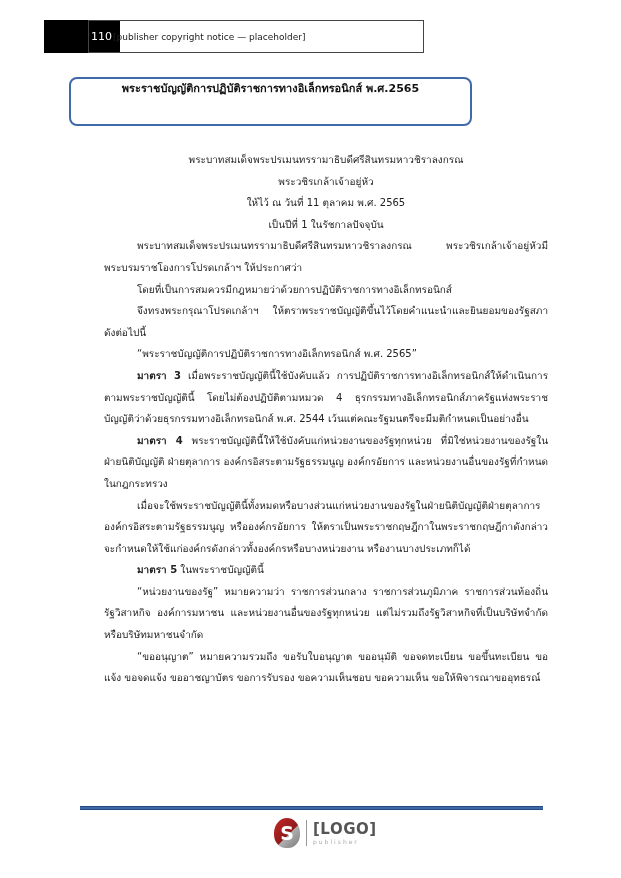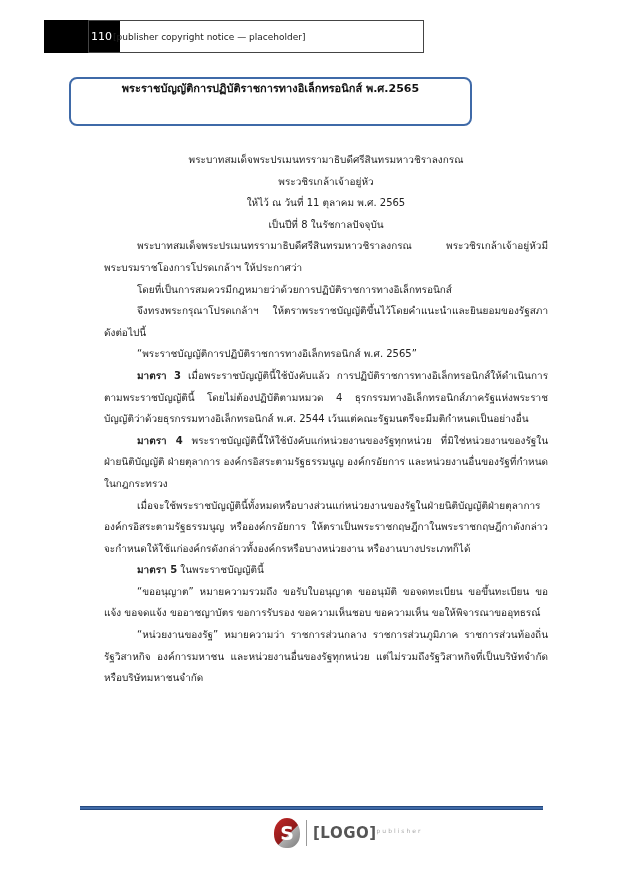--- a/index.html
+++ b/index.html
@@ -39,21 +39,21 @@
       position: absolute; left: 274px; top: 816px; height: 34px;
       display: flex; align-items: center; gap: 6px;
     }
     .logo-mark {
       width: 26px; height: 30px; border-radius: 50% 50% 45% 45%;
       background: linear-gradient(135deg, #c62828 0%, #8e1b1b 55%, #b0b0b0 56%, #7a7a7a 100%);
       color: #fff; font-weight: bold; font-size: 19px;
       display: flex; align-items: center; justify-content: center;
     }
     .logo-divider { width: 1px; height: 26px; background: #999; }
-    .logo-text { display: flex; flex-direction: row; line-height: 1; }
+    .logo-text { display: flex; flex-direction: column; line-height: 1; }
     .logo-main { font-size: 15px; font-weight: bold; color: #555; letter-spacing: 0.5px; }
     .logo-sub { font-size: 6px; color: #aaa; letter-spacing: 2px; margin-top: 2px; }
   </style>
 </head>
 <body>
 
 <div class="page-tab">
   <span>110</span>
 </div>
 <div class="header-banner">
@@ -61,21 +61,21 @@
 </div>
 
 <div class="title-box">
   <span>พระราชบัญญัติการปฏิบัติราชการทางอิเล็กทรอนิกส์ พ.ศ.2565</span>
 </div>
 
 <div class="doc">
   <div class="center">พระบาทสมเด็จพระปรเมนทรรามาธิบดีศรีสินทรมหาวชิราลงกรณ</div>
   <div class="center">พระวชิรเกล้าเจ้าอยู่หัว</div>
   <div class="center">ให้ไว้ ณ วันที่ 11 ตุลาคม พ.ศ. 2565</div>
-  <div class="center">เป็นปีที่ 8 ในรัชกาลปัจจุบัน</div>
+  <div class="center">เป็นปีที่ 1 ในรัชกาลปัจจุบัน</div>
 
   <p class="p ind">พระบาทสมเด็จพระปรเมนทรรามาธิบดีศรีสินทรมหาวชิราลงกรณ พระวชิรเกล้าเจ้าอยู่หัวมีพระบรมราชโองการโปรดเกล้าฯ ให้ประกาศว่า</p>
   <p class="p ind">โดยที่เป็นการสมควรมีกฎหมายว่าด้วยการปฏิบัติราชการทางอิเล็กทรอนิกส์</p>
   <p class="p ind">จึงทรงพระกรุณาโปรดเกล้าฯ ให้ตราพระราชบัญญัติขึ้นไว้โดยคำแนะนำและยินยอมของรัฐสภา ดังต่อไปนี้</p>
 
   <p class="p ind">
     <span>“พระราชบัญญัติการปฏิบัติราชการทางอิเล็กทรอนิกส์ พ.ศ. 2565”</span>
   </p>
   <p class="p ind">
     <span class="sec">มาตรา 3</span>
@@ -86,24 +86,24 @@
     <span>พระราชบัญญัตินี้ให้ใช้บังคับแก่หน่วยงานของรัฐทุกหน่วย ที่มิใช่หน่วยงานของรัฐในฝ่ายนิติบัญญัติ ฝ่ายตุลาการ องค์กรอิสระตามรัฐธรรมนูญ องค์กรอัยการ และหน่วยงานอื่นของรัฐที่กำหนดในกฎกระทรวง</span>
   </p>
   <p class="p ind">
     <span>เมื่อจะใช้พระราชบัญญัตินี้ทั้งหมดหรือบางส่วนแก่หน่วยงานของรัฐในฝ่ายนิติบัญญัติฝ่ายตุลาการ องค์กรอิสระตามรัฐธรรมนูญ หรือองค์กรอัยการ ให้ตราเป็นพระราชกฤษฎีกาในพระราชกฤษฎีกาดังกล่าวจะกำหนดให้ใช้แก่องค์กรดังกล่าวทั้งองค์กรหรือบางหน่วยงาน หรืองานบางประเภทก็ได้</span>
   </p>
   <p class="p ind">
     <span class="sec">มาตรา 5</span>
     <span>ในพระราชบัญญัตินี้</span>
   </p>
   <p class="p ind">
-    <span>“ขออนุญาต” หมายความรวมถึง ขอรับใบอนุญาต ขออนุมัติ ขอจดทะเบียน ขอขึ้นทะเบียน ขอแจ้ง ขอจดแจ้ง ขออาชญาบัตร ขอการรับรอง ขอความเห็นชอบ ขอความเห็น ขอให้พิจารณาขออุทธรณ์</span>
+    <span>“หน่วยงานของรัฐ” หมายความว่า ราชการส่วนกลาง ราชการส่วนภูมิภาค ราชการส่วนท้องถิ่น รัฐวิสาหกิจ องค์การมหาชน และหน่วยงานอื่นของรัฐทุกหน่วย แต่ไม่รวมถึงรัฐวิสาหกิจที่เป็นบริษัทจำกัดหรือบริษัทมหาชนจำกัด</span>
   </p>
   <p class="p ind">
-    <span>“หน่วยงานของรัฐ” หมายความว่า ราชการส่วนกลาง ราชการส่วนภูมิภาค ราชการส่วนท้องถิ่น รัฐวิสาหกิจ องค์การมหาชน และหน่วยงานอื่นของรัฐทุกหน่วย แต่ไม่รวมถึงรัฐวิสาหกิจที่เป็นบริษัทจำกัดหรือบริษัทมหาชนจำกัด</span>
+    <span>“ขออนุญาต” หมายความรวมถึง ขอรับใบอนุญาต ขออนุมัติ ขอจดทะเบียน ขอขึ้นทะเบียน ขอแจ้ง ขอจดแจ้ง ขออาชญาบัตร ขอการรับรอง ขอความเห็นชอบ ขอความเห็น ขอให้พิจารณาขออุทธรณ์</span>
   </p>
 </div>
 
 <div class="footer-rule"></div>
 <div class="footer-logo">
   <div class="logo-mark">S</div>
   <div class="logo-divider"></div>
   <div class="logo-text">
     <span class="logo-main">[LOGO]</span>
     <span class="logo-sub">publisher</span>

